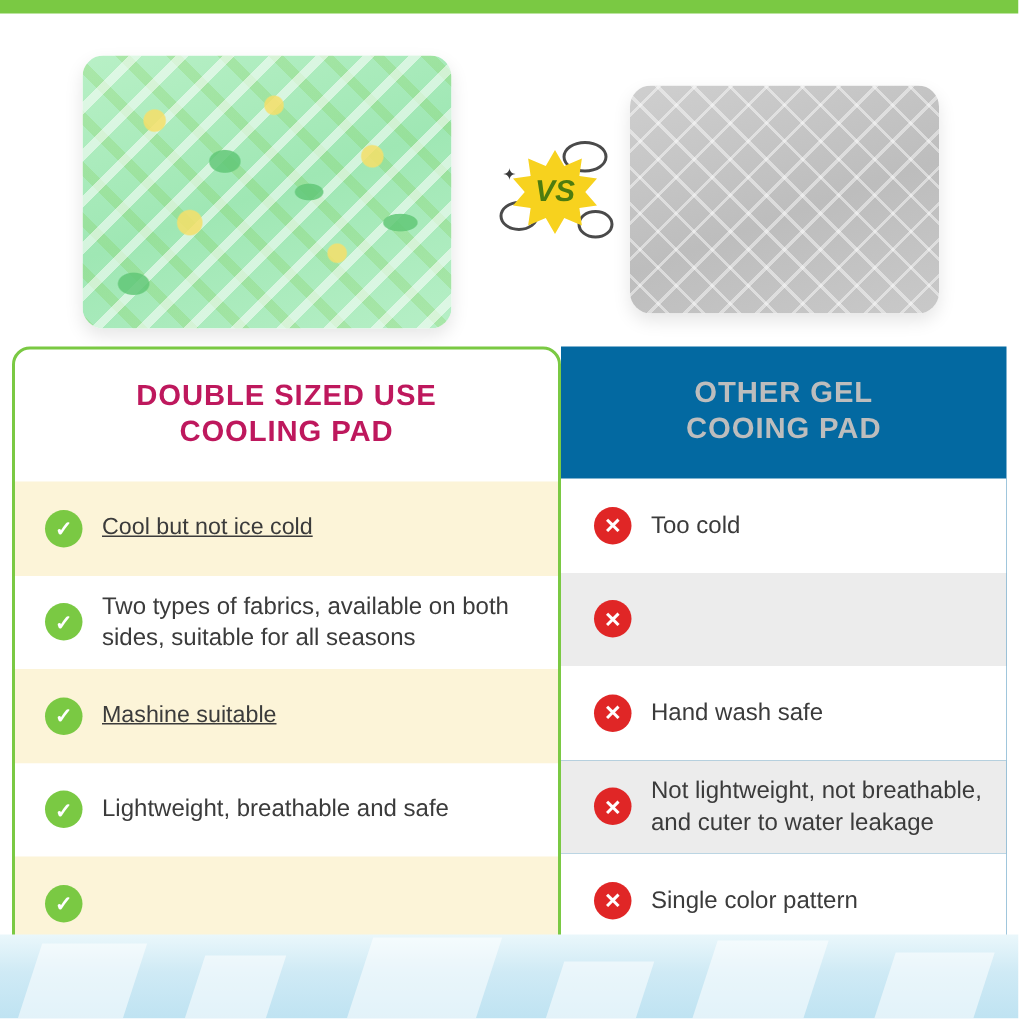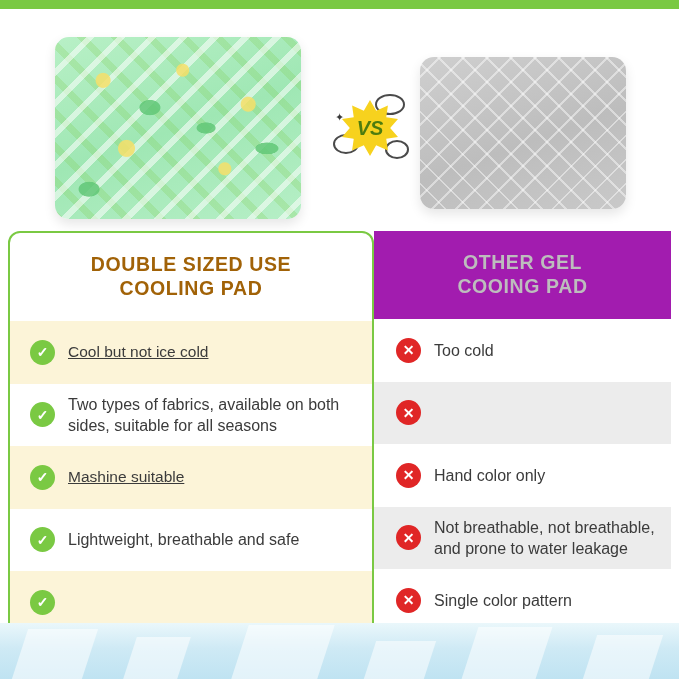--- a/index.html
+++ b/index.html
@@ -146,34 +146,34 @@
     height: 434px;
     border: 2px solid #7ac943;
     border-radius: 12px;
     overflow: hidden;
     background: #ffffff;
   }
   .col-right {
     left: 366px;
     width: 297px;
     height: 434px;
-    background: #a21caf;
+    background: #0369a1;
     overflow: hidden;
   }
   .head {
     height: 88px;
     display: flex;
     align-items: center;
     justify-content: center;
     text-align: center;
     box-sizing: border-box;
     padding: 0 22px;
   }
   .head-left {
-    color: #a16207;
+    color: #be185d;
     font-weight: bold;
     font-size: 19.5px;
     letter-spacing: 0.6px;
     line-height: 1.22;
   }
   .head-right {
     color: #bdbdbd;
     font-weight: bold;
     font-size: 19.5px;
     letter-spacing: 0.6px;
@@ -281,25 +281,25 @@
 
       <div class="row row-right plain">
         <div class="mark no">✕</div>
         <div class="rt">Too cold</div>
       </div>
       <div class="row row-right alt">
         <div class="mark no">✕</div>
       </div>
       <div class="row row-right plain">
         <div class="mark no">✕</div>
-        <div class="rt">Hand color only</div>
+        <div class="rt">Hand wash safe</div>
       </div>
       <div class="row row-right alt">
         <div class="mark no">✕</div>
-        <div class="rt">Not breathable, not breathable, and prone to water leakage</div>
+        <div class="rt">Not lightweight, not breathable, and cuter to water leakage</div>
       </div>
       <div class="row row-right plain">
         <div class="mark no">✕</div>
         <div class="rt">Single color pattern</div>
       </div>
       <div class="footer-strip"></div>
     </div>
 
   </div>
 

